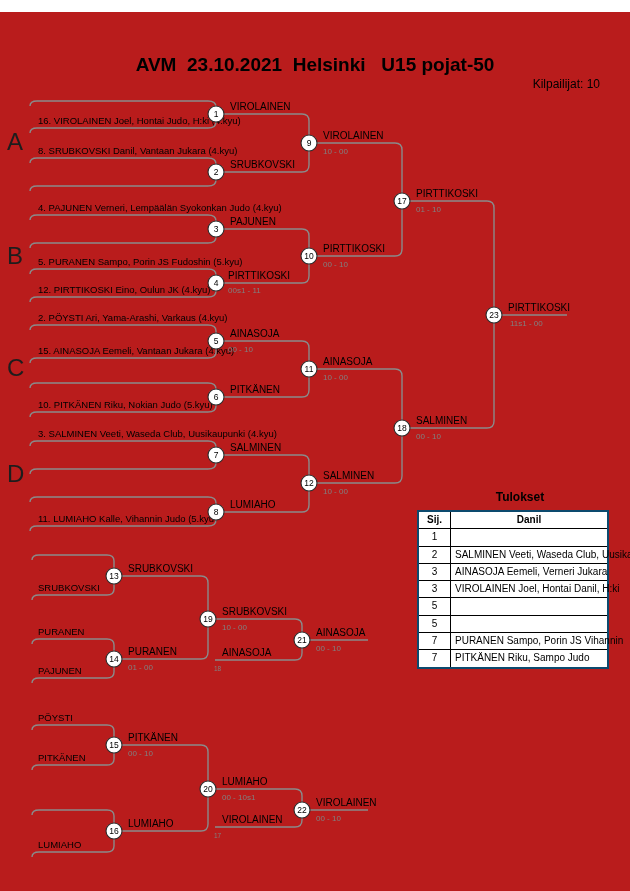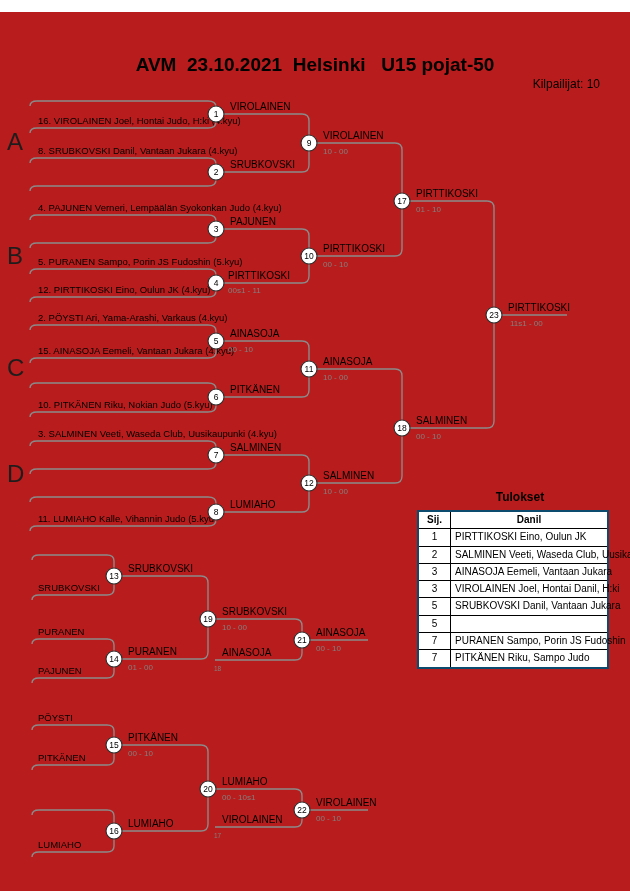--- a/index.html
+++ b/index.html
@@ -222,44 +222,42 @@
   </svg>
 
   <div id="results-title">Tulokset</div>
   <div id="results-table">
     <div class="trow thead">
       <div class="cell-rank">Sij.</div>
       <div class="cell-name">Danil</div>
     </div>
     <div class="trow">
       <div class="cell-rank">1</div>
-      <div class="cell-name">PIRTTIKOSKI Eino, Oulun JK</div>
     </div>
     <div class="trow">
       <div class="cell-rank">2</div>
       <div class="cell-name">SALMINEN Veeti, Waseda Club, Uusikaupunki</div>
     </div>
     <div class="trow">
       <div class="cell-rank">3</div>
-      <div class="cell-name">AINASOJA Eemeli, Vantaan Jukara</div>
+      <div class="cell-name">AINASOJA Eemeli, Verneri Jukara</div>
     </div>
     <div class="trow">
       <div class="cell-rank">3</div>
       <div class="cell-name">VIROLAINEN Joel, Hontai Danil, H:ki</div>
     </div>
     <div class="trow">
       <div class="cell-rank">5</div>
-      <div class="cell-name">SRUBKOVSKI Danil, Vantaan Jukara</div>
     </div>
     <div class="trow">
       <div class="cell-rank">5</div>
     </div>
     <div class="trow">
       <div class="cell-rank">7</div>
-      <div class="cell-name">PURANEN Sampo, Porin JS Fudoshin</div>
+      <div class="cell-name">PURANEN Sampo, Porin JS Vihannin</div>
     </div>
     <div class="trow">
       <div class="cell-rank">7</div>
       <div class="cell-name">PITKÄNEN Riku, Sampo Judo</div>
     </div>
   </div>
 
 </div>
 
 </body></html>

